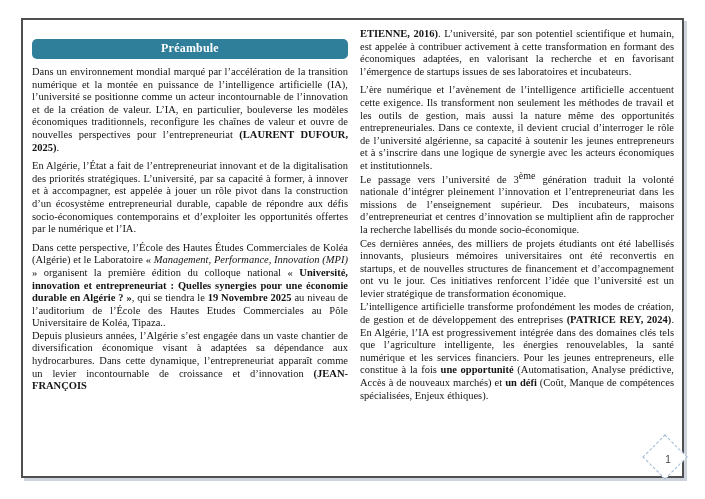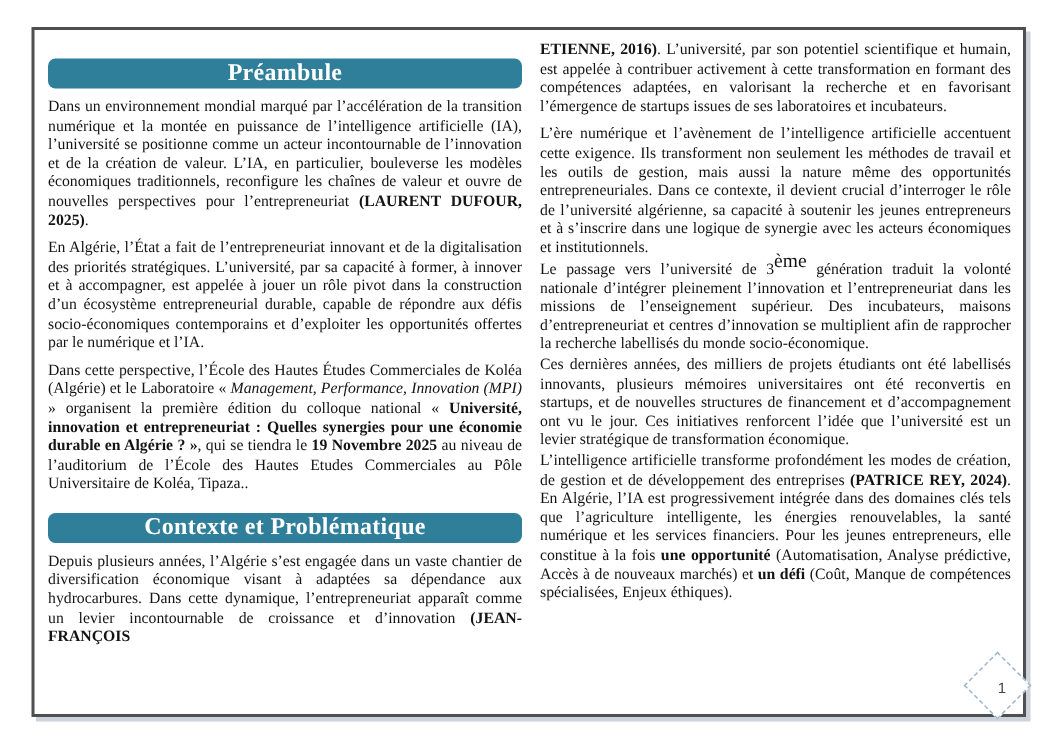--- a/index.html
+++ b/index.html
@@ -24,39 +24,39 @@
   }
   .col{box-sizing:border-box;}
   .col-left{width:316px;}
   .col-right{flex:1;}
   .banner{
     background:var(--banner-bg,#2f7e9a);
     color:var(--banner-text,#ffffff);
     border-radius:5px;
     text-align:center;
     font-weight:bold;
-    font-size:16px;
+    font-size:12px;
     line-height:13px;
     padding:3px 0 4px;
     letter-spacing:.2px;
   }
   .banner.first{margin-top:11px;margin-bottom:7px;}
   .banner.second{margin-top:12px;margin-bottom:7px;}
   .para{
     margin:0;
     font-size:10.5px;
     line-height:12.6px;
     color:#141414;
     text-align:justify;
   }
   .para + .para{margin-top:1px;}
   .para.gap{margin-top:6px;}
   .para .b{font-weight:bold;}
   .para .i{font-style:italic;}
-  .para sup{font-size:13px;line-height:0;}
+  .para sup{font-size:10px;line-height:0;}
   .diamond{
     position:absolute;left:649px;top:441px;
     width:30px;height:30px;
     background:#ffffff;
     border:1px dashed var(--diamond-border,#9fb6d2);
     transform:rotate(45deg);
     z-index:5;
   }
   .diamond .num{
     position:absolute;inset:0;
@@ -77,31 +77,28 @@
     <div class="col col-left">
       <div class="banner first">
         <span>Préambule</span>
       </div>
       <div>
           <p class="para"><span>Dans un environnement mondial marqué par l’accélération de la transition numérique et la montée en puissance de l’intelligence artificielle (IA), l’université se positionne comme un acteur incontournable de l’innovation et de la création de valeur. L’IA, en particulier, bouleverse les modèles économiques traditionnels, reconfigure les chaînes de valeur et ouvre de nouvelles perspectives pour l’entrepreneuriat </span><span class="b">(LAURENT DUFOUR, 2025)</span><span>.</span></p>
           <p class="para gap"><span>En Algérie, l’État a fait de l’entrepreneuriat innovant et de la digitalisation des priorités stratégiques. L’université, par sa capacité à former, à innover et à accompagner, est appelée à jouer un rôle pivot dans la construction d’un écosystème entrepreneurial durable, capable de répondre aux défis socio-économiques contemporains et d’exploiter les opportunités offertes par le numérique et l’IA.</span></p>
           <p class="para gap"><span>Dans cette perspective, l’École des Hautes Études Commerciales de Koléa (Algérie) et le Laboratoire « </span><span class="i">Management, Performance, Innovation (MPI)</span><span> » organisent la première édition du colloque national « </span><span class="b">Université, innovation et entrepreneuriat : Quelles synergies pour une économie durable en Algérie ? »</span><span>, qui se tiendra le </span><span class="b">19 Novembre 2025</span><span> au niveau de l’auditorium de l’École des Hautes Etudes Commerciales au Pôle Universitaire de Koléa, Tipaza..</span></p>
         </div>
 
-      <div class="banner second">
-        <span>Contexte et Problématique</span>
-      </div>
       <div>
           <p class="para"><span>Depuis plusieurs années, l’Algérie s’est engagée dans un vaste chantier de diversification économique visant à adaptées sa dépendance aux hydrocarbures. Dans cette dynamique, l’entrepreneuriat apparaît comme un levier incontournable de croissance et d’innovation </span><span class="b">(JEAN-FRANÇOIS</span></p>
         </div>
     </div>
 
     <div class="col col-right">
       <div>
-          <p class="para"><span class="b">ETIENNE, 2016)</span><span>. L’université, par son potentiel scientifique et humain, est appelée à contribuer activement à cette transformation en formant des compétences adaptées, en valorisant la recherche et en favorisant l’émergence de startups issues de ses laboratoires et incubateurs.</span></p>
+          <p class="para"><span class="b">ETIENNE, 2016)</span><span>. L’université, par son potentiel scientifique et humain, est appelée à contribuer activement à cette transformation en formant des économiques adaptées, en valorisant la recherche et en favorisant l’émergence de startups issues de ses laboratoires et incubateurs.</span></p>
           <p class="para gap"><span>L’ère numérique et l’avènement de l’intelligence artificielle accentuent cette exigence. Ils transforment non seulement les méthodes de travail et les outils de gestion, mais aussi la nature même des opportunités entrepreneuriales. Dans ce contexte, il devient crucial d’interroger le rôle de l’université algérienne, sa capacité à soutenir les jeunes entrepreneurs et à s’inscrire dans une logique de synergie avec les acteurs économiques et institutionnels.</span></p>
           <p class="para"><span>Le passage vers l’université de 3</span><sup>ème</sup><span> génération traduit la volonté nationale d’intégrer pleinement l’innovation et l’entrepreneuriat dans les missions de l’enseignement supérieur. Des incubateurs, maisons d’entrepreneuriat et centres d’innovation se multiplient afin de rapprocher la recherche labellisés du monde socio-économique.</span></p>
           <p class="para"><span>Ces dernières années, des milliers de projets étudiants ont été labellisés innovants, plusieurs mémoires universitaires ont été reconvertis en startups, et de nouvelles structures de financement et d’accompagnement ont vu le jour. Ces initiatives renforcent l’idée que l’université est un levier stratégique de transformation économique.</span></p>
           <p class="para"><span>L’intelligence artificielle transforme profondément les modes de création, de gestion et de développement des entreprises </span><span class="b">(PATRICE REY, 2024)</span><span>. En Algérie, l’IA est progressivement intégrée dans des domaines clés tels que l’agriculture intelligente, les énergies renouvelables, la santé numérique et les services financiers. Pour les jeunes entrepreneurs, elle constitue à la fois </span><span class="b">une opportunité</span><span> (Automatisation, Analyse prédictive, Accès à de nouveaux marchés) et </span><span class="b">un défi</span><span> (Coût, Manque de compétences spécialisées, Enjeux éthiques).</span></p>
         </div>
     </div>
 
   </div>
 
   <div class="diamond">

